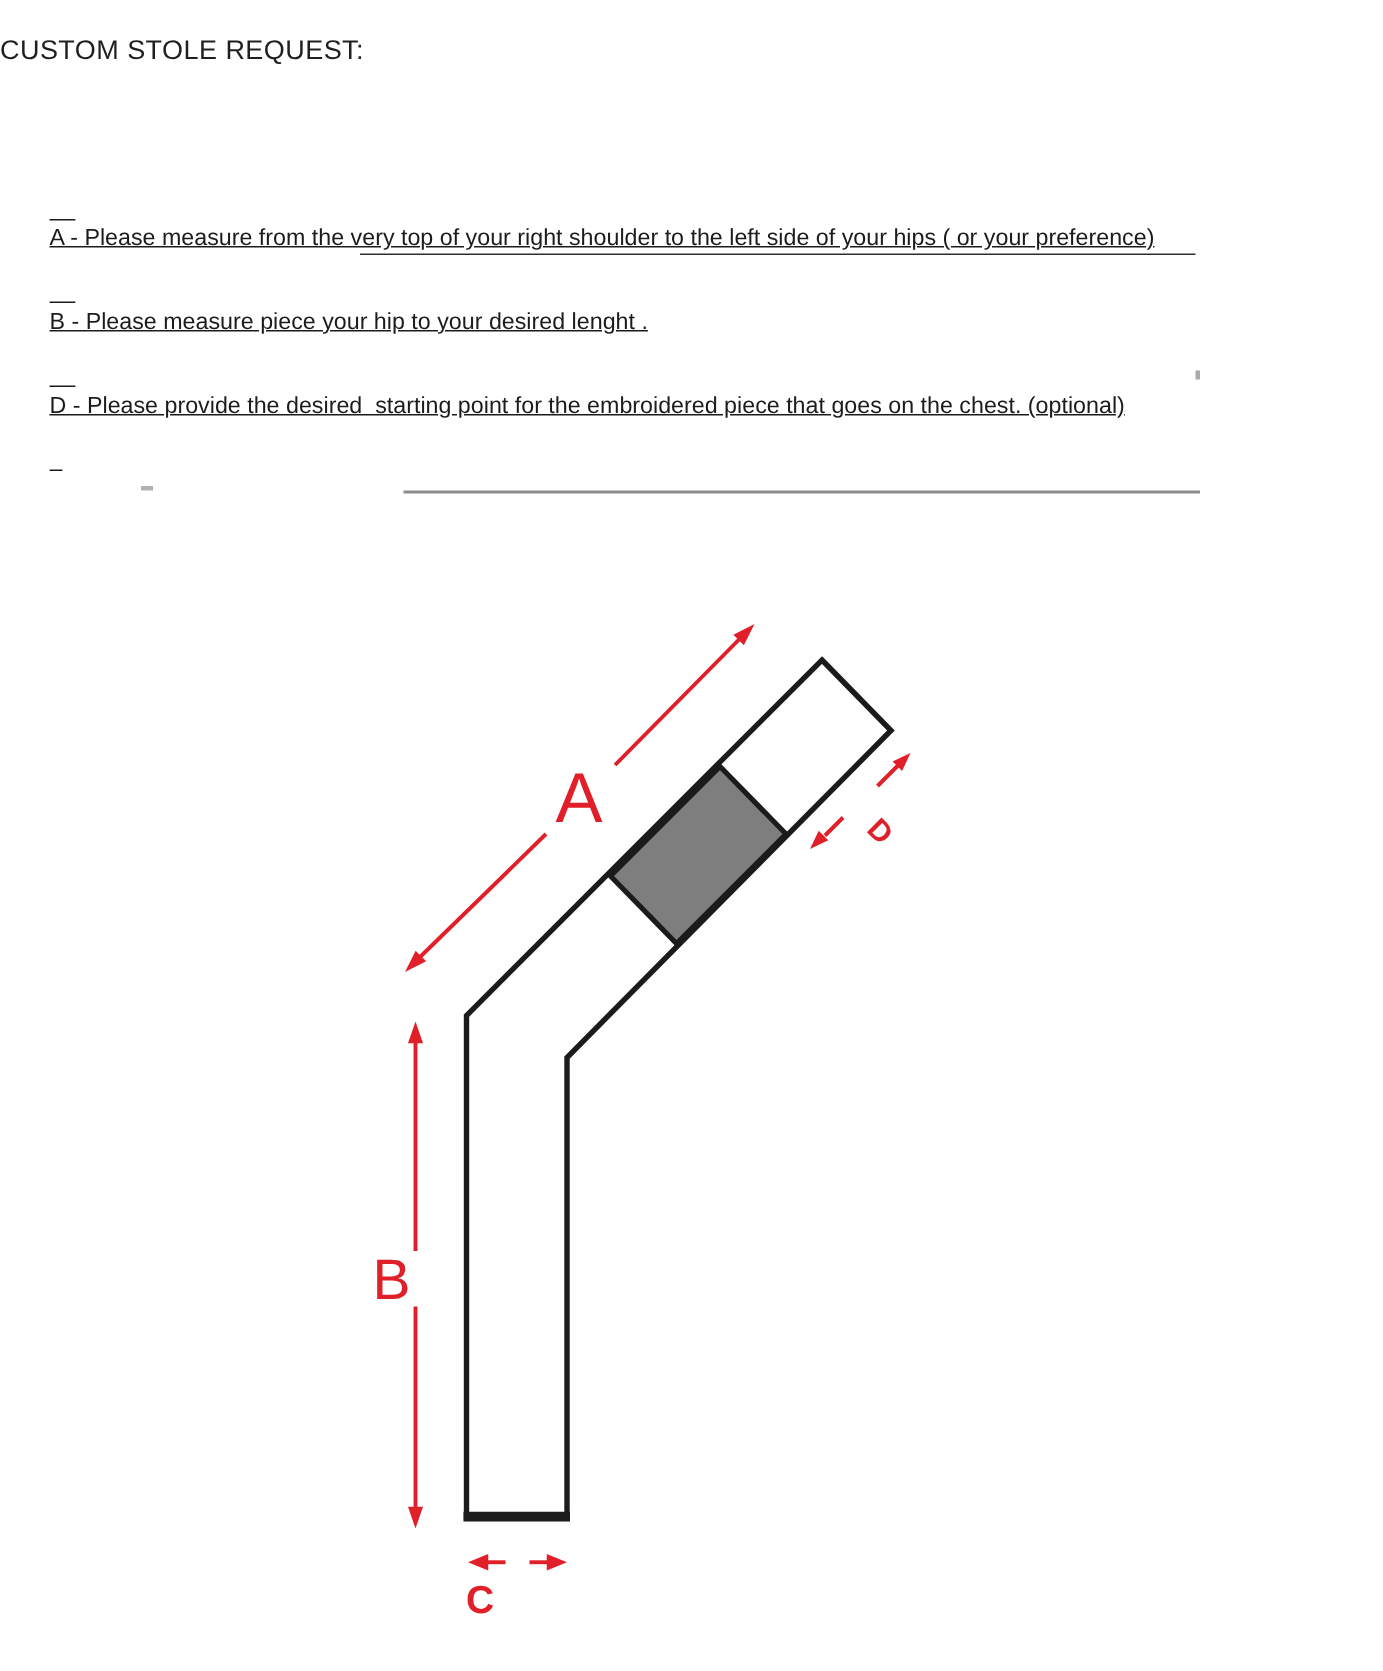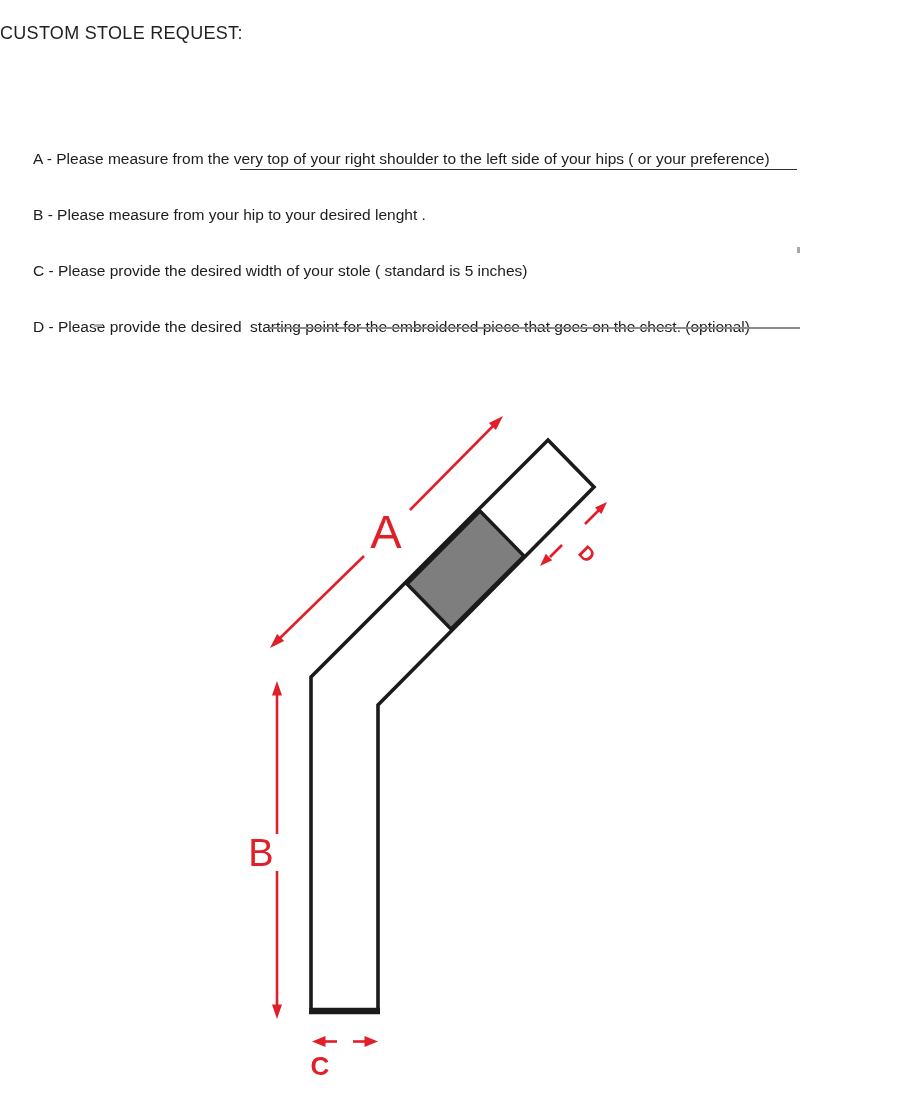--- a/index.html
+++ b/index.html
@@ -22,20 +22,21 @@
     color: #1f1f1f;
   }
   .instructions {
     position: absolute;
     top: 113px; left: 33px;
     width: 889px;
     font-size: 15.5px;
     line-height: 18.6px;
     white-space: pre;
     color: #1c1c1c;
+    text-decoration: underline;
   }
   .answer-underline {
     position: absolute;
     top: 169px; left: 240px;
     width: 557px; height: 0;
     border-top: 1.6px solid #2e2e2e;
   }
   .divider-line {
     position: absolute;
     top: 327px; left: 269px;
@@ -73,22 +74,21 @@
 </style>
 </head>
 <body>
 
 <div class="canvas">
 
   <div class="title">CUSTOM STOLE REQUEST:</div>
 
   <div class="instructions">
     <div>A - Please measure from the very top of your right shoulder to the left side of your hips ( or your preference)</div>
-    <div>B - Please measure from your hip to your desired lenght .</div>
-    <div>C - Please provide the desired width of your stole ( standard is 5 inches)</div>
+    <div>B - Please measure piece your hip to your desired lenght .</div>
     <div>D - Please provide the desired  starting point for the embroidered piece that goes on the chest. (optional)</div>
   </div>
 
   <div class="answer-underline"></div>
   <div class="stray-mark-right"></div>
   <div class="stray-mark-left"></div>
   <div class="divider-line"></div>
 
   <svg class="diagram" width="922" height="1114" viewBox="0 0 922 1114">
 

